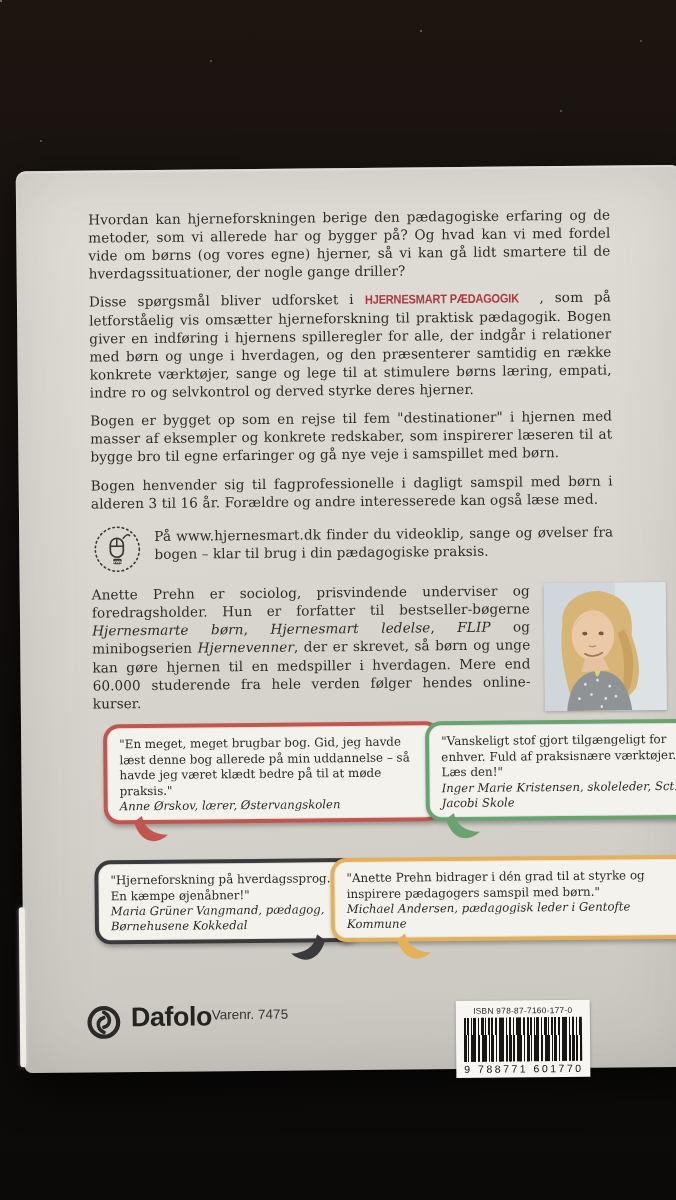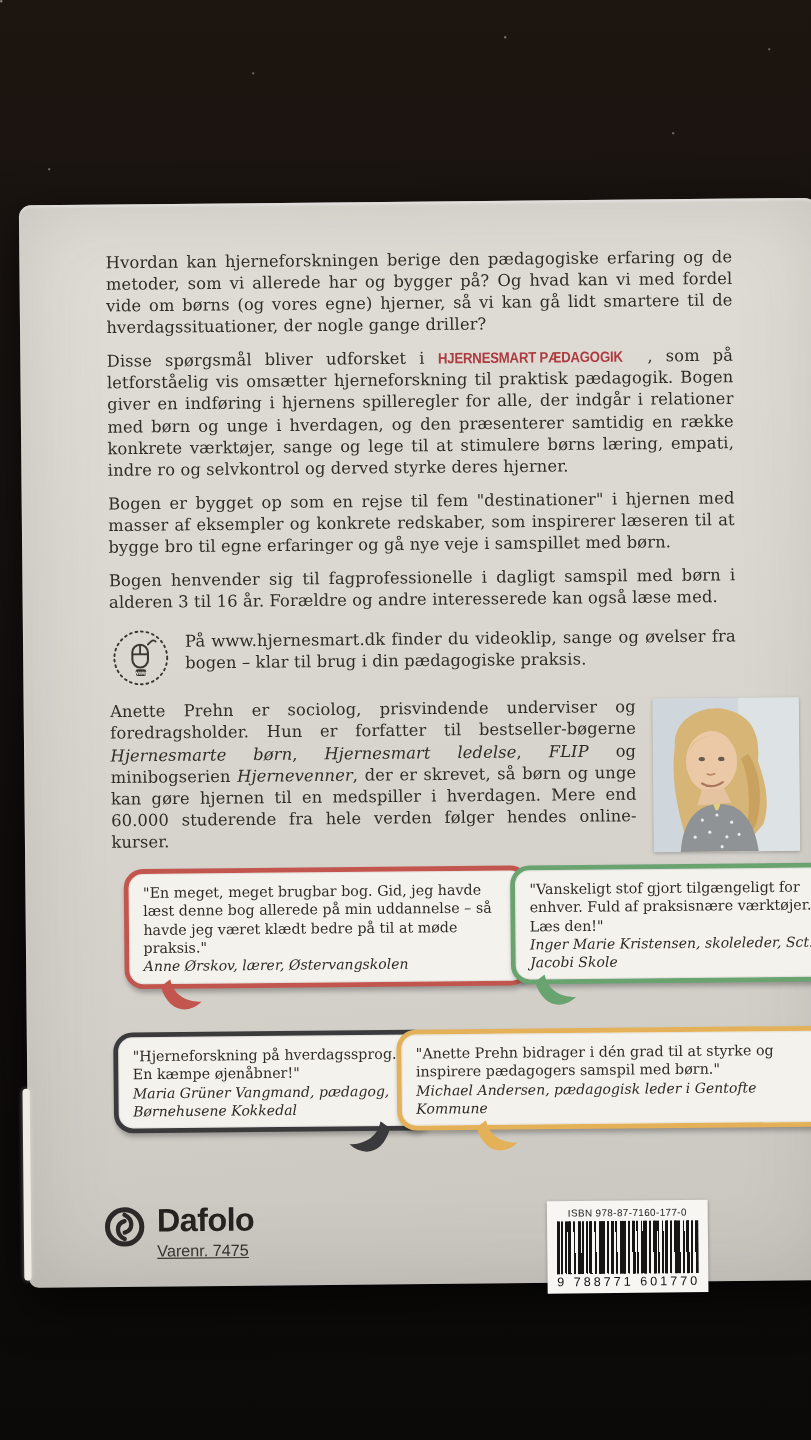--- a/index.html
+++ b/index.html
@@ -42,23 +42,23 @@
   .bubble .q{font-size:11.9px;line-height:1.3;margin:0;color:#2d2a26;}
   .bubble .att{font-size:11.7px;line-height:1.3;margin:0;font-style:italic;color:#2d2a26;}
   .tail{position:absolute;bottom:-26px;}
   .b-red{left:10px;top:0;width:306px;}      .b-red .tail{left:26px;}
   .b-green{left:332px;top:0;width:238px;}   .b-green .tail{left:16px;}
   .b-black{left:0;top:136px;width:234px;}   .b-black .tail{right:32px;transform:scaleX(-1);}
   .b-yellow{left:236px;top:136px;width:334px;} .b-yellow .tail{left:62px;}
   
   .bottom-row{display:flex;justify-content:space-between;align-items:flex-start;margin:22px 0 0 -10px;clear:both;}
   .publisher{display:flex;align-items:flex-start;gap:9px;}
-  .pub-text{display:flex;flex-direction:column;font-family:"Liberation Sans",sans-serif;color:#24231f;}
+  .pub-text{display:flex;flex-direction:row;font-family:"Liberation Sans",sans-serif;color:#24231f;}
   .pub-name{font-size:27px;font-weight:bold;line-height:1;letter-spacing:-.5px;}
-  .pub-item{font-size:13.5px;margin-top:4px;color:#34322e;text-decoration:underline;}
+  .pub-item{font-size:13.5px;margin-top:4px;color:#34322e;}
   .barcode{background:#f7f6f3;padding:5px 8px 3px 8px;width:118px;text-align:center;
     box-shadow:0 1px 3px rgba(0,0,0,.35);margin-right:28px;}
   .isbn-label{font-family:"Liberation Sans",sans-serif;font-size:8.3px;letter-spacing:.3px;color:#1d1c1a;white-space:nowrap;}
   .bars{height:44px;margin:2px 0 1px 0;
     background:
       repeating-linear-gradient(90deg,#161513 0 1.5px,transparent 1.5px 3.5px),
       repeating-linear-gradient(90deg,#161513 0 2.5px,transparent 2.5px 9px);}
   .isbn-digits{font-family:"Liberation Sans",sans-serif;font-size:10.5px;letter-spacing:2.5px;color:#141311;white-space:nowrap;}
 </style>
 </head>

